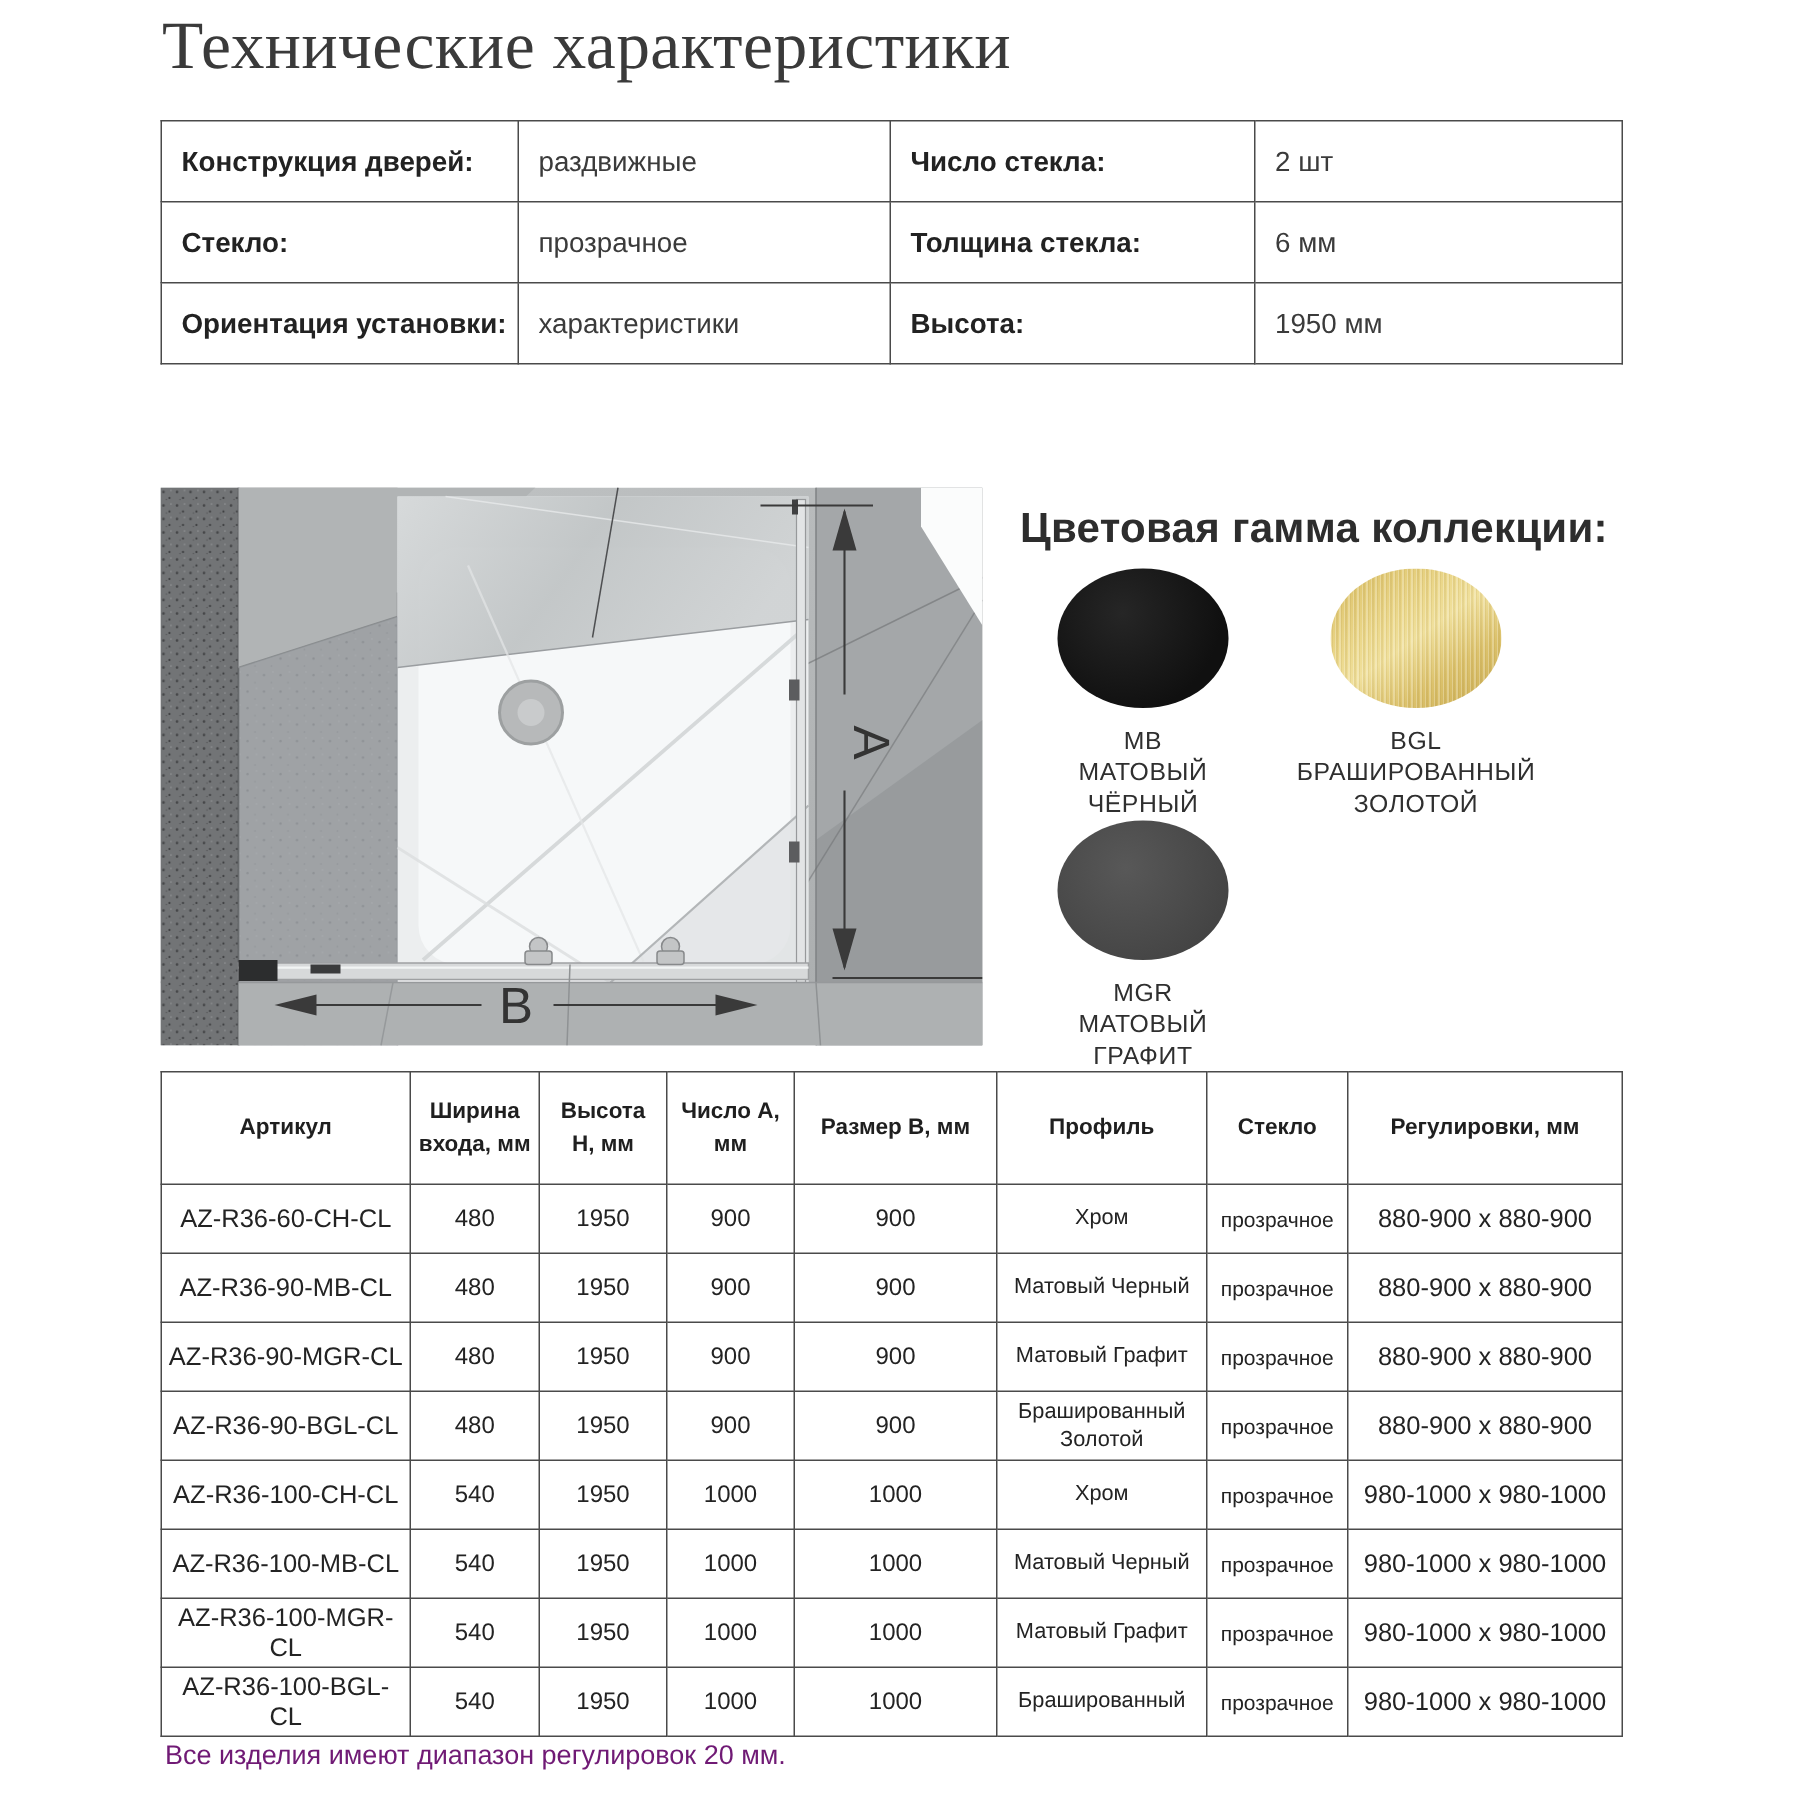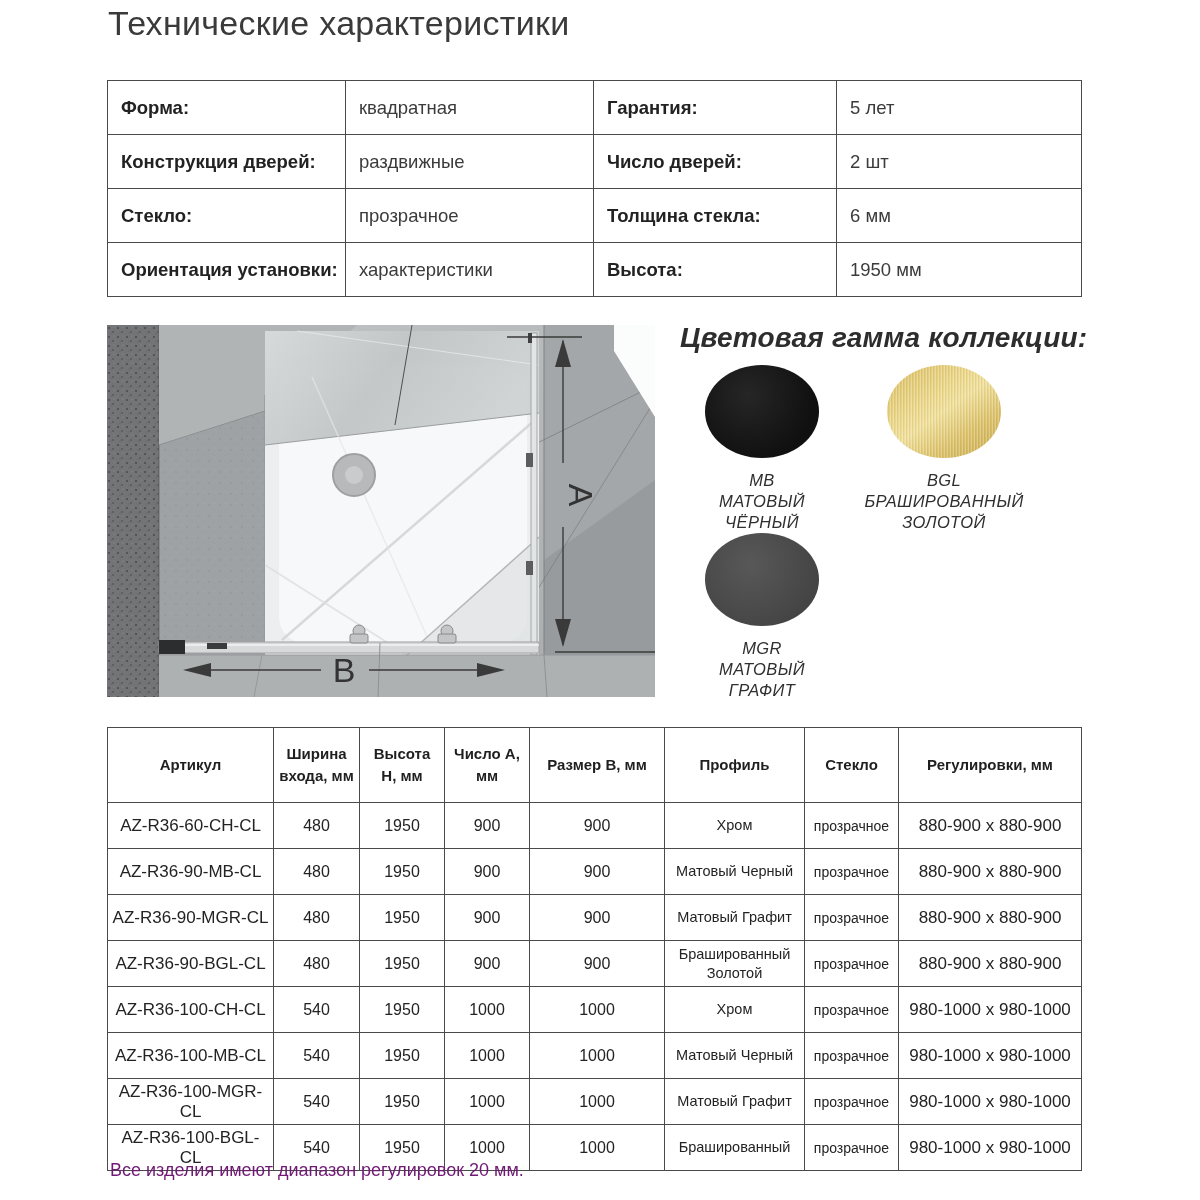--- a/index.html
+++ b/index.html
@@ -1,51 +1,51 @@
 <!DOCTYPE html>
 <html><head>
 <meta charset="utf-8">
 <style>
   html,body{margin:0;padding:0;background:#ffffff;}
   .page{position:relative;width:1200px;height:1200px;background:#ffffff;overflow:hidden;
         font-family:"Liberation Sans", sans-serif;color:#2b2b2b;}
 
-  .title{position:absolute;left:108px;top:4px;font-size:34px;font-weight:400;
-         color:#3a3a3a;letter-spacing:0.3px;}
+  .title{position:absolute;left:108px;top:4px;font-size:45px;font-weight:400;
+         color:#3a3a3a;letter-spacing:0.3px;font-family:Liberation Serif, serif;}
 
   
   .spec-table{position:absolute;left:107px;top:80px;border-collapse:collapse;width:974px;table-layout:fixed;}
   .spec-table td{border:1px solid #4a4a4a;height:53px;vertical-align:middle;
                  padding:0 8px 0 13px;font-size:18.5px;overflow:hidden;white-space:nowrap;}
   .spec-table td.sl{font-weight:bold;color:#222222;}
   .spec-table td.sv{font-weight:400;color:#3b3b3b;}
 
   
   .diagram{position:absolute;left:107px;top:325px;width:548px;height:372px;}
   .diagram text{font-family:"Liberation Sans", sans-serif;fill:#333;}
 
   
-  .palette{position:absolute;left:671px;top:322px;width:420px;font-style:italic;}
+  .palette{position:absolute;left:671px;top:336px;width:420px;}
   .palette-heading{font-size:28px;font-weight:bold;color:#2d2d2d;margin:0 0 11px 9px;letter-spacing:0.2px;}
   .swatch-grid{display:grid;grid-template-columns:182px 182px;grid-template-rows:168px 168px;justify-items:center;}
   .swatch{display:flex;flex-direction:column;align-items:center;}
   .swatch-circle{width:114px;height:114px;border-radius:50%;}
   .sw-chrome{background:
       repeating-linear-gradient(90deg, rgba(255,255,255,0.30) 0 1px, rgba(110,110,110,0.10) 1px 2px, rgba(255,255,255,0) 2px 3px),
       linear-gradient(145deg,#a5a5a5 0%,#d8d8d8 28%,#f0f0f0 46%,#cfcfcf 62%,#909090 100%);}
   .sw-black{background:radial-gradient(circle at 38% 32%, #262626 0%, #101010 70%);}
   .sw-gold{background:
       repeating-linear-gradient(90deg, rgba(255,255,255,0.25) 0 1px, rgba(140,110,40,0.10) 1px 2px, rgba(255,255,255,0) 2px 3px),
       linear-gradient(145deg,#d9bd62 0%,#ecd98d 38%,#f0e09c 50%,#dcc26c 72%,#c9ab50 100%);}
   .sw-graphite{background:radial-gradient(circle at 40% 34%, #585858 0%, #444444 75%);}
   .swatch-label{margin-top:12px;text-align:center;font-size:16.5px;line-height:1.28;
                 color:#2f2f2f;letter-spacing:0.4px;max-width:185px;}
 
   
-  .data-table{position:absolute;left:107px;top:714px;border-collapse:collapse;width:974px;table-layout:fixed;margin-top:13px;}
+  .data-table{position:absolute;left:107px;top:714px;border-collapse:collapse;width:974px;table-layout:fixed;}
   .data-table th{border:1px solid #4a4a4a;height:74px;font-size:15px;font-weight:bold;color:#1f1f1f;
                  text-align:center;vertical-align:middle;line-height:1.45;padding:0 5px;}
   .data-table td{border:1px solid #4a4a4a;height:41px;text-align:center;vertical-align:middle;
                  font-size:16px;color:#232323;padding:2px 4px;}
   .data-table td.c-art{font-size:17px;}
   .data-table td.c-prof{font-size:14.5px;line-height:1.25;}
   .data-table td.c-glass{font-size:14px;}
   .data-table td.c-adj{font-size:17px;}
 
   .footnote{position:absolute;left:110px;top:1160px;font-size:18px;color:#701a75;}
@@ -59,29 +59,23 @@
 
   <table class="spec-table">
     <colgroup>
         <col style="width:238px">
         <col style="width:248px">
         <col style="width:243px">
         <col style="width:245px">
       </colgroup>
     <tbody>
     <tr>
-      <td class="sl">Форма:</td>
-      <td class="sv">квадратная</td>
-      <td class="sl">Гарантия:</td>
-      <td class="sv">5 лет</td>
-    </tr>
-    <tr>
       <td class="sl">Конструкция дверей:</td>
       <td class="sv">раздвижные</td>
-      <td class="sl">Число дверей:</td>
+      <td class="sl">Число стекла:</td>
       <td class="sv">2 шт</td>
     </tr>
     <tr>
       <td class="sl">Стекло:</td>
       <td class="sv">прозрачное</td>
       <td class="sl">Толщина стекла:</td>
       <td class="sv">6 мм</td>
     </tr>
     <tr>
       <td class="sl">Ориентация установки:</td>

